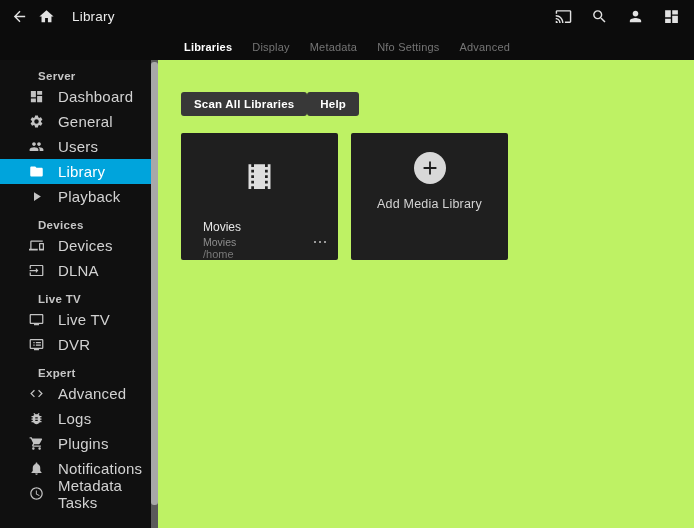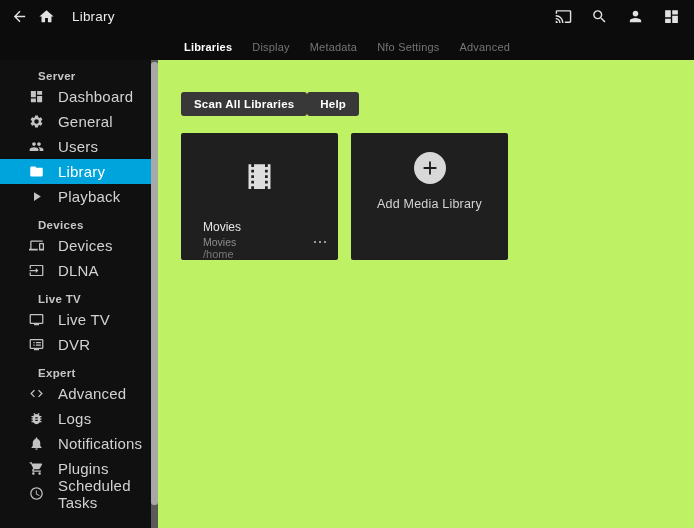--- a/index.html
+++ b/index.html
@@ -211,42 +211,42 @@
           <svg viewBox="0 0 24 24" fill="currentColor">
             <path d="M20 8h-2.81c-.45-.78-1.07-1.45-1.82-1.96L17 4.41 15.59 3l-2.17 2.17C12.96 5.06 12.49 5 12 5c-.49 0-.96.06-1.41.17L8.41 3 7 4.41l1.62 1.63C7.88 6.55 7.26 7.22 6.81 8H4v2h2.09c-.05.33-.09.66-.09 1v1H4v2h2v1c0 .34.04.67.09 1H4v2h2.81c1.04 1.79 2.97 3 5.19 3s4.15-1.21 5.19-3H20v-2h-2.09c.05-.33.09-.66.09-1v-1h2v-2h-2v-1c0-.34-.04-.67-.09-1H20V8zm-6 8h-4v-2h4v2zm0-4h-4v-2h4v2z"></path>
           </svg>
         </span>
       <span class="s-label">Logs</span>
     </div>
 
     <div class="side-item">
       <span class="s-icon">
           <svg viewBox="0 0 24 24" fill="currentColor">
+            <path d="M7 18c-1.1 0-1.99.9-1.99 2S5.9 22 7 22s2-.9 2-2-.9-2-2-2zM1 2v2h2l3.6 7.59-1.35 2.45c-.16.28-.25.61-.25.96 0 1.1.9 2 2 2h12v-2H7.42c-.14 0-.25-.11-.25-.25l.03-.12.9-1.63h7.45c.75 0 1.41-.41 1.75-1.03l3.58-6.49c.08-.14.12-.31.12-.48 0-.55-.45-1-1-1H5.21l-.94-2H1zm16 16c-1.1 0-1.99.9-1.99 2s.89 2 1.99 2 2-.9 2-2-.9-2-2-2z"></path>
+          </svg>
+        </span>
+      <span class="s-label">Plugins</span>
+    </div>
+
+    <div class="side-item">
+      <span class="s-icon">
+          <svg viewBox="0 0 24 24" fill="currentColor">
             <path d="M12 22c1.1 0 2-.9 2-2h-4c0 1.1.89 2 2 2zm6-6v-5c0-3.07-1.64-5.64-4.5-6.32V4c0-.83-.67-1.5-1.5-1.5s-1.5.67-1.5 1.5v.68C7.63 5.36 6 7.92 6 11v5l-2 2v1h16v-1l-2-2z"></path>
           </svg>
         </span>
       <span class="s-label">Notifications</span>
     </div>
 
     <div class="side-item">
       <span class="s-icon">
           <svg viewBox="0 0 24 24" fill="currentColor">
-            <path d="M7 18c-1.1 0-1.99.9-1.99 2S5.9 22 7 22s2-.9 2-2-.9-2-2-2zM1 2v2h2l3.6 7.59-1.35 2.45c-.16.28-.25.61-.25.96 0 1.1.9 2 2 2h12v-2H7.42c-.14 0-.25-.11-.25-.25l.03-.12.9-1.63h7.45c.75 0 1.41-.41 1.75-1.03l3.58-6.49c.08-.14.12-.31.12-.48 0-.55-.45-1-1-1H5.21l-.94-2H1zm16 16c-1.1 0-1.99.9-1.99 2s.89 2 1.99 2 2-.9 2-2-.9-2-2-2z"></path>
-          </svg>
-        </span>
-      <span class="s-label">Plugins</span>
-    </div>
-
-    <div class="side-item">
-      <span class="s-icon">
-          <svg viewBox="0 0 24 24" fill="currentColor">
             <path d="M11.99 2C6.47 2 2 6.48 2 12s4.47 10 9.99 10C17.52 22 22 17.52 22 12S17.52 2 11.99 2zM12 20c-4.42 0-8-3.58-8-8s3.58-8 8-8 8 3.58 8 8-3.58 8-8 8zm.5-13H11v6l5.25 3.15.75-1.23-4.5-2.67z"></path>
           </svg>
         </span>
-      <span class="s-label">Scheduled Tasks</span>
+      <span class="s-label">Metadata Tasks</span>
     </div>
 
     <div class="scrollbar">
       <div class="thumb"></div>
     </div>
   </div>
 
   <div class="main">
     <div class="btn-row">
       <button class="btn">Scan All Libraries</button>

